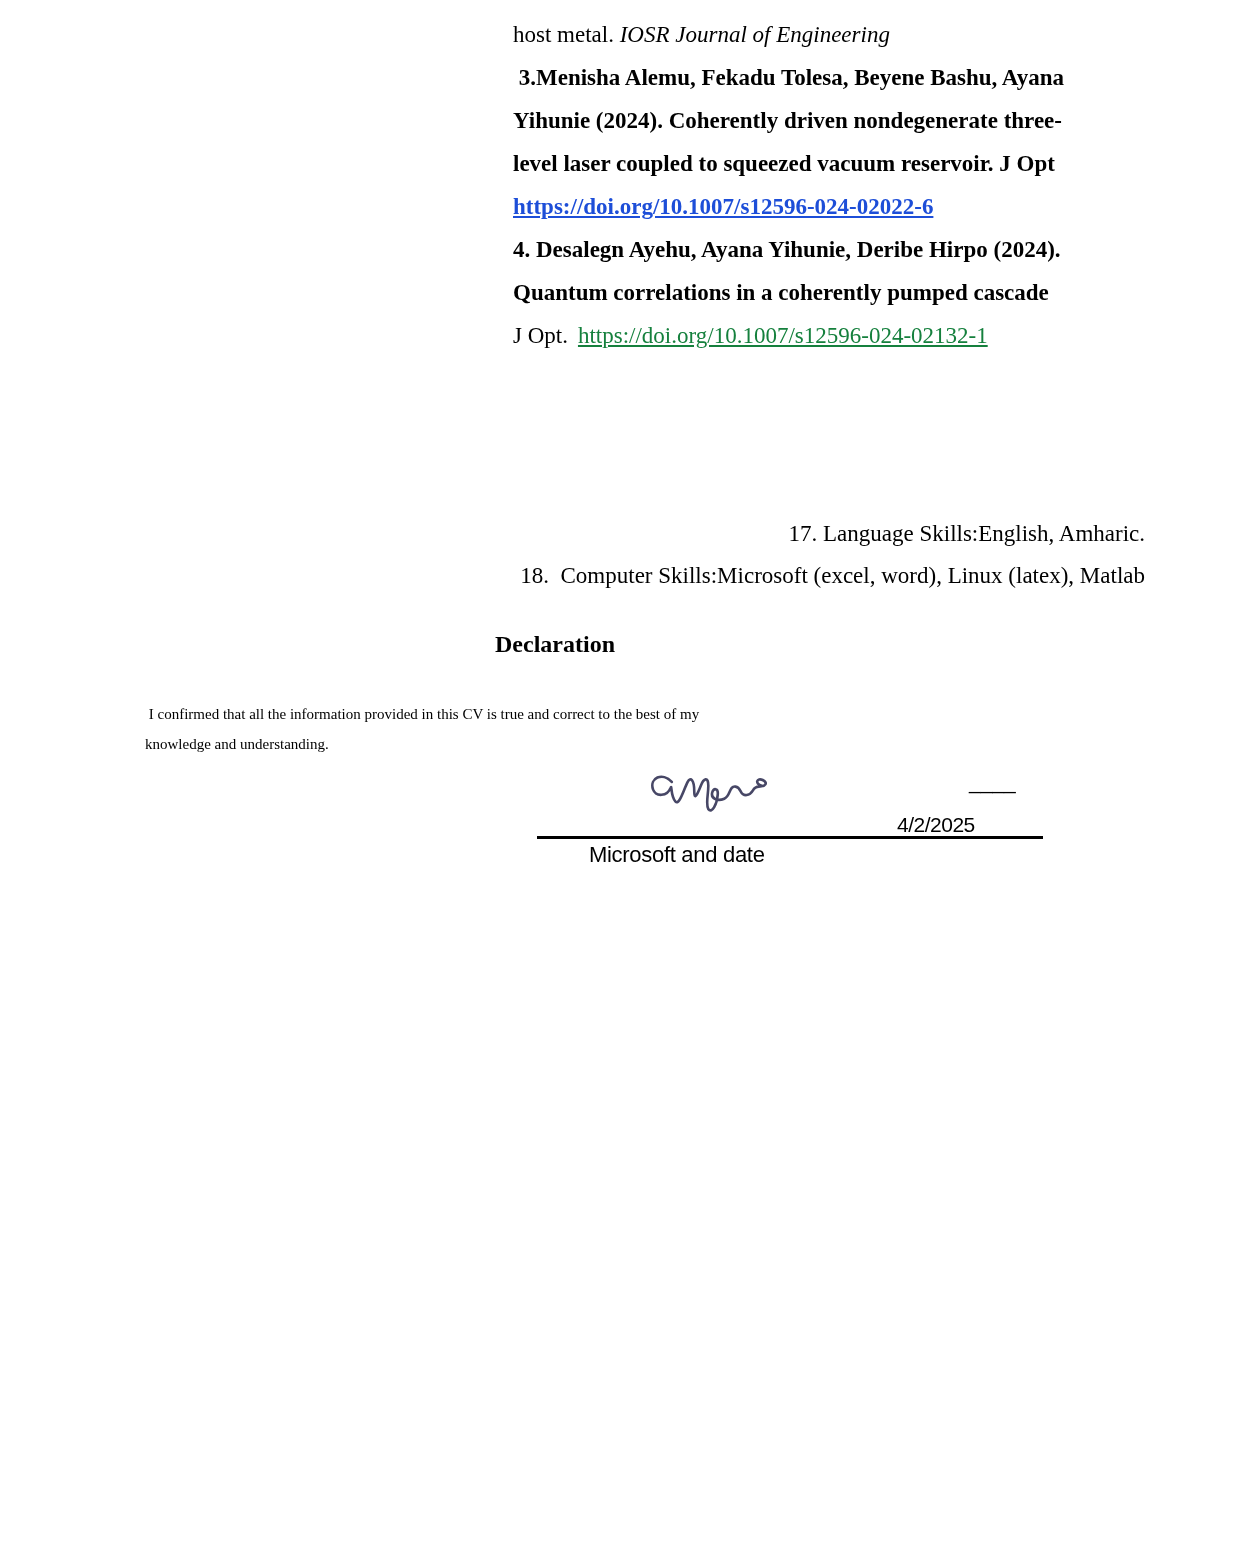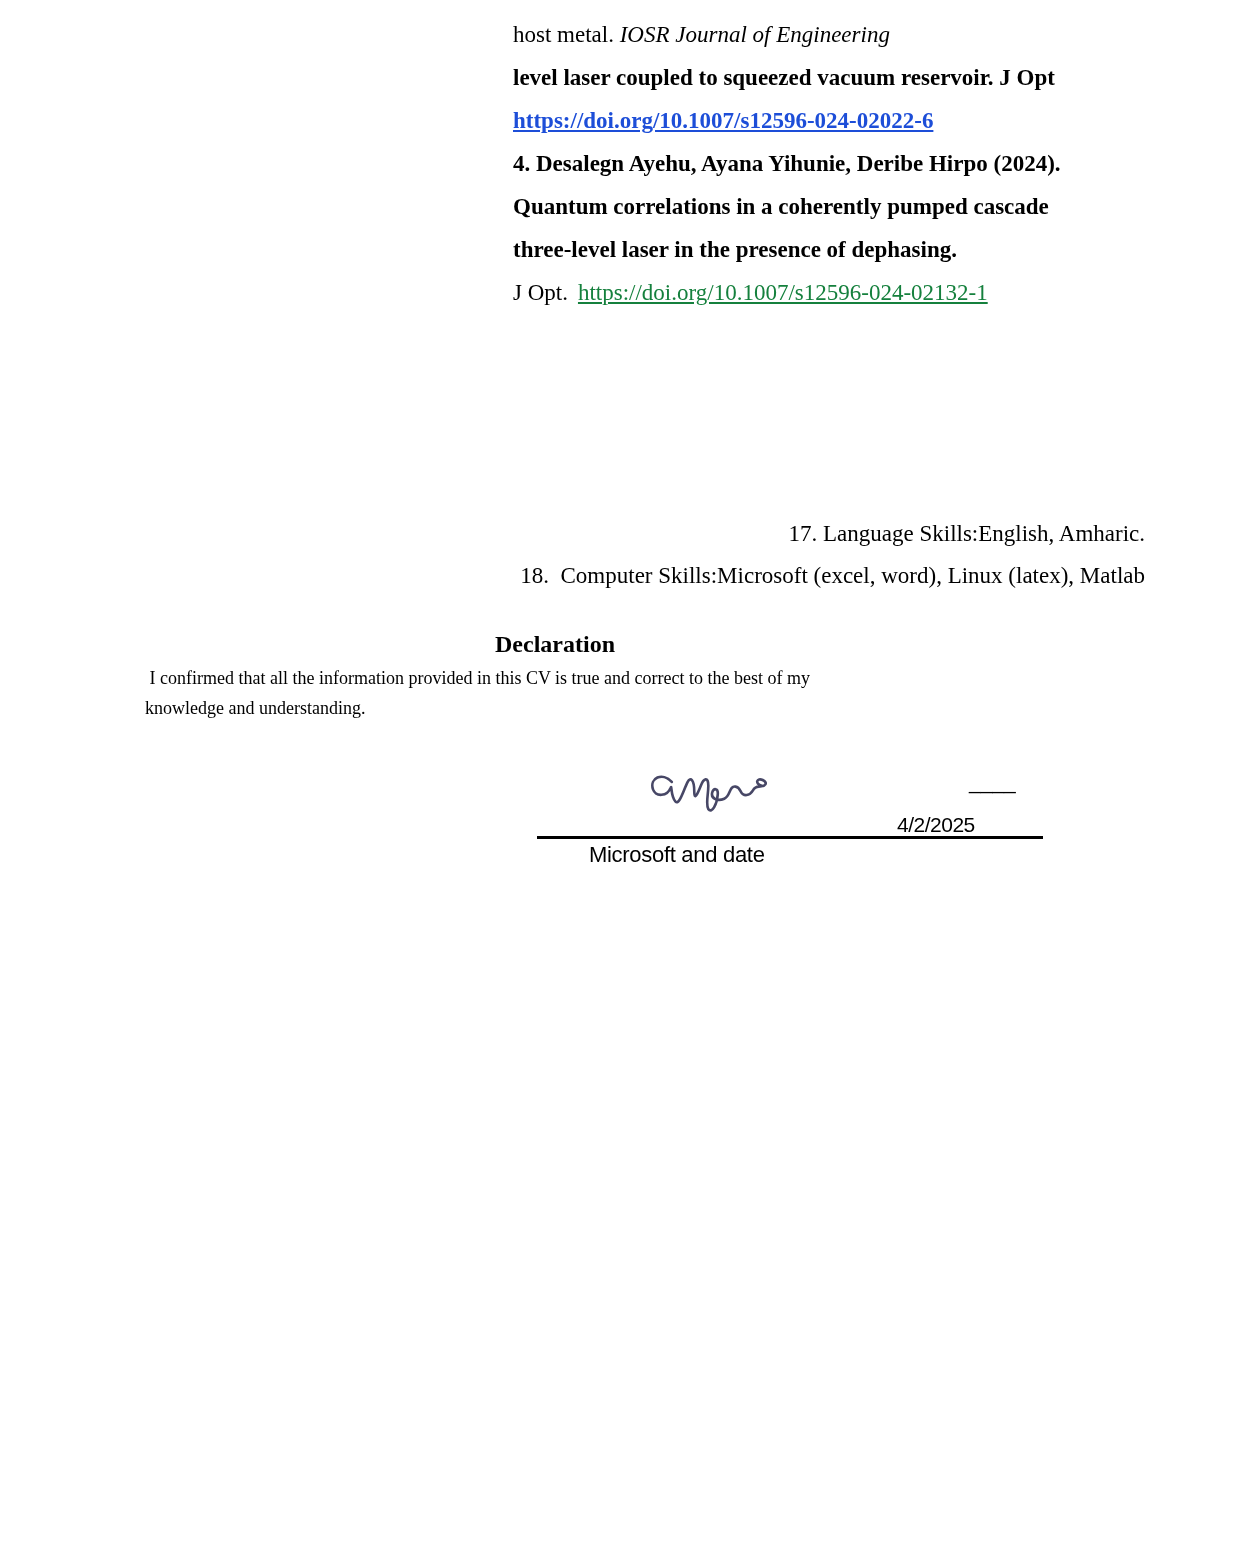--- a/index.html
+++ b/index.html
@@ -15,41 +15,42 @@
   .b{font-weight:700;}
   .it{font-style:italic;}
   .link{text-decoration:underline;cursor:pointer;}
   .link.b{font-weight:700;}
   .gap2{margin-left:10px;}
   
   .skill-row{left:145px;width:1000px;white-space:pre;font-size:23px;line-height:30px;text-align:right;}
   .skill-label{display:inline-block;width:379px;}
   
   .decl-title{left:145px;top:630px;width:820px;text-align:center;font-size:24px;font-weight:700;line-height:28px;}
-  .decl-line{left:145px;width:960px;white-space:pre;font-size:18px;line-height:30px;}
+  .decl-line{left:145px;width:960px;white-space:pre;font-size:15px;line-height:30px;margin-top:36px;}
   
   .sig-svg{left:638px;top:756px;width:150px;height:64px;}
   .sig-svg path{fill:none;stroke-width:2.8;stroke-linecap:round;stroke-linejoin:round;}
   .sig-rule{left:537px;top:836px;width:506px;height:0;border-top:3px solid #000;}
   .sig-date{left:897px;top:813px;font-family:"Liberation Sans", sans-serif;font-size:21px;line-height:24px;letter-spacing:-0.5px;}
   .sig-tail{left:969px;top:770px;font-family:"Liberation Sans", sans-serif;font-size:21px;line-height:24px;}
   .sig-label{left:589px;top:842px;font-family:"Liberation Sans", sans-serif;font-size:22px;letter-spacing:-0.3px;line-height:26px;}
 </style>
 </head>
 <body>
 
 <section class="abs refs">
   <div class="line"><span>host metal. </span><span class="it">IOSR Journal of Engineering</span></div>
 
+  <div class="line b"> 3.Menisha Alemu, Fekadu Tolesa, Beyene Bashu, Ayana</div>
+  <div class="line b">Yihunie (2024). Coherently driven nondegenerate three-</div>
   <div class="line b">level laser coupled to squeezed vacuum reservoir. J Opt</div>
   <div class="line"><a class="link b" style="color: #1d4ed8;">https://doi.org/10.1007/s12596-024-02022-6</a></div>
 
   <div class="line b">4. Desalegn Ayehu, Ayana Yihunie, Deribe Hirpo (2024).</div>
   <div class="line b">Quantum correlations in a coherently pumped cascade</div>
-  <div class="line b">three-level laser in the presence of dephasing.</div>
   <div class="line"><span>J Opt.</span><a class="link gap2" style="color: #15803d;">https://doi.org/10.1007/s12596-024-02132-1</a></div>
 </section>
 
 <div class="abs skill-row" style="top:489px;">
   <span class="skill-label">17. Language Skills:</span><span>English, Amharic.</span>
 </div>
 <div class="abs skill-row" style="top:531px;">
   <span class="skill-label">18.  Computer Skills:</span><span>Microsoft (excel, word), Linux (latex), Matlab</span>
 </div>
 <div class="abs skill-row" style="top:573px;left:532px;">

